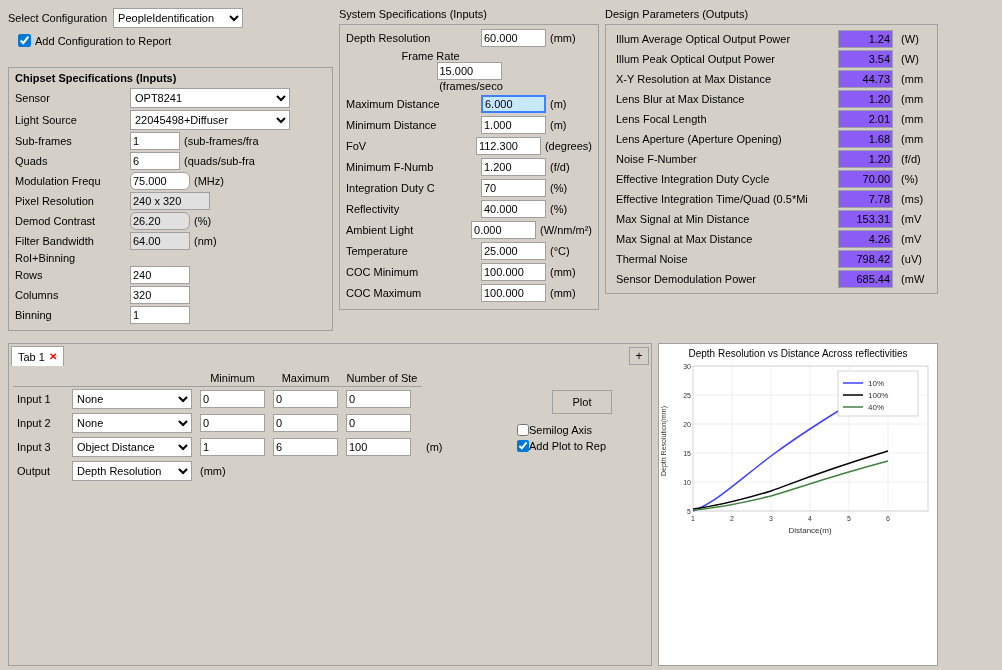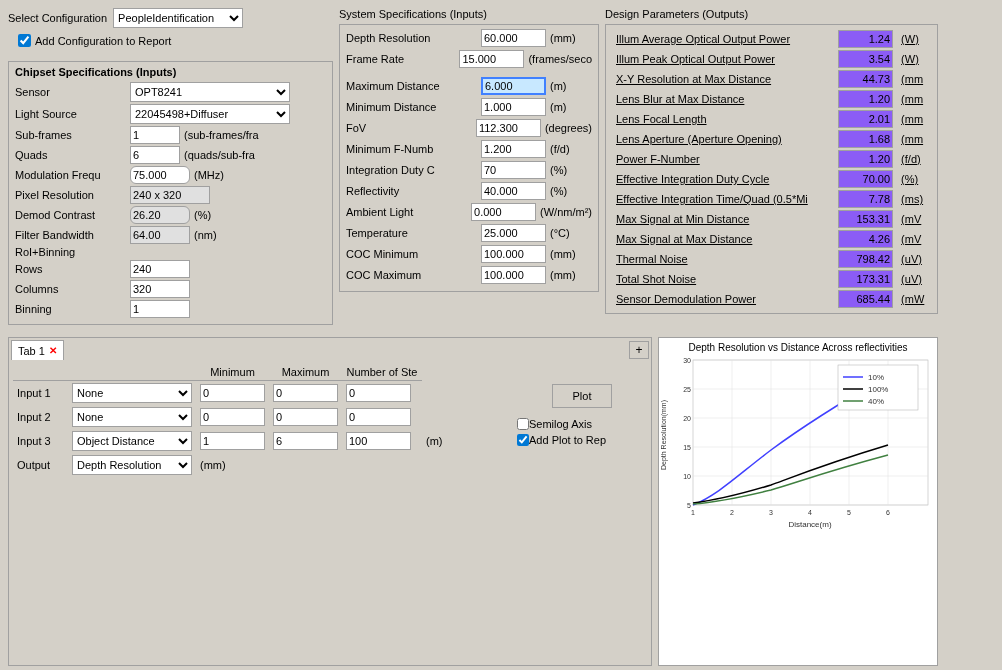--- a/index.html
+++ b/index.html
@@ -4,21 +4,21 @@
   <style>
     * { box-sizing: border-box; margin: 0; padding: 0; }
     body { font-family: Arial, sans-serif; font-size: 11px; background: #d4d0c8; width: 1002px; height: 670px; overflow: hidden; }
 
     .main-container { display: flex; flex-direction: column; width: 946px; height: 670px; justify-content: flex-end; }
 
     .top-section { display: flex; flex-direction: row; background: #d4d0c8; padding: 8px; gap: 6px; flex: 0 0 auto; }
     .select-config-row { display: flex; align-items: center; gap: 6px; margin-bottom: 6px; font-size: 11px; }
     .select-config-row label { white-space: nowrap; }
     .config-select { width: 130px; height: 20px; font-size: 11px; background: white; border: 1px solid #a0a0a0; }
-    .add-config-row { display: flex; align-items: center; gap: 4px; margin-bottom: 14px; margin-left: 10px; font-size: 11px; }
+    .add-config-row { display: flex; align-items: center; gap: 4px; margin-bottom: 20px; margin-left: 10px; font-size: 11px; }
     .chipset-group { border: 1px solid #a0a0a0; padding: 4px 6px; background: #d4d0c8; }
     .group-title { font-weight: bold; margin-bottom: 4px; font-size: 11px; }
     .form-row { display: flex; align-items: center; margin-bottom: 2px; }
     .form-label { width: 115px; font-size: 11px; flex-shrink: 0; }
     .form-input { height: 18px; font-size: 11px; border: 1px solid #a0a0a0; background: white; padding: 0 2px; }
     .form-unit { font-size: 11px; margin-left: 4px; }
     .dropdown-input { width: 160px; height: 20px; font-size: 11px; background: white; border: 1px solid #a0a0a0; }
     .readonly-input { background: #e0e0e0; }
 
     .section-title { font-size: 11px; font-weight: normal; margin-bottom: 4px; }
@@ -162,21 +162,21 @@
       <div class="section-title">System Specifications (Inputs)</div>
 
       <div style="border:1px solid #a0a0a0; padding:4px 6px; background:#d4d0c8;">
 
         <div class="form-row" style="margin-bottom:3px;">
           <span style="width:135px; font-size:11px;">Depth Resolution</span>
           <input type="text" class="form-input" style="width: 65px;" value="60.000">
           <span class="form-unit">(mm)</span>
         </div>
 
-        <div class="form-row" style="margin-bottom:9px;">
+        <div class="form-row" style="margin-bottom:3px;flex-direction:column;">
           <span style="width:135px; font-size:11px;">Frame Rate</span>
           <input type="text" class="form-input" style="width: 65px;" value="15.000">
           <span class="form-unit">(frames/seco</span>
         </div>
 
         <div class="form-row" style="margin-bottom:3px;">
           <span style="width:135px; font-size:11px;">Maximum Distance</span>
           <input type="text" class="form-input" style="width: 65px; background: rgb(200, 232, 255); border: 2px solid rgb(64, 128, 255);" value="6.000">
           <span class="form-unit">(m)</span>
         </div>
@@ -233,21 +233,21 @@
           <span style="width:135px; font-size:11px;">COC Maximum</span>
           <input type="text" class="form-input" style="width: 65px;" value="100.000">
           <span class="form-unit">(mm)</span>
         </div>
       </div>
     </div>
 
     <div style="flex:1; min-width:0;">
       <div class="section-title">Design Parameters (Outputs)</div>
 
-      <div style="border:1px solid #a0a0a0; padding:4px 6px; background:#d4d0c8;text-decoration:underline;">
+      <div style="border:1px solid #a0a0a0; padding:4px 6px; background:#d4d0c8;">
         <table class="design-table">
           <tbody>
             <tr>
               <td>Illum Average Optical Output Power</td>
               <td class="val-cell"><input type="text" value="1.24" class="form-input readonly-input" style="width: 55px; text-align: right;"></td>
               <td>(W)</td>
             </tr>
             <tr>
               <td>Illum Peak Optical Output Power</td>
               <td class="val-cell"><input type="text" value="3.54" class="form-input readonly-input" style="width: 55px; text-align: right;"></td>
@@ -267,21 +267,21 @@
               <td>Lens Focal Length</td>
               <td class="val-cell"><input type="text" value="2.01" class="form-input readonly-input" style="width: 55px; text-align: right;"></td>
               <td>(mm</td>
             </tr>
             <tr>
               <td>Lens Aperture (Aperture Opening)</td>
               <td class="val-cell"><input type="text" value="1.68" class="form-input readonly-input" style="width: 55px; text-align: right;"></td>
               <td>(mm</td>
             </tr>
             <tr>
-              <td>Power F-Number</td>
+              <td>Noise F-Number</td>
               <td class="val-cell"><input type="text" value="1.20" class="form-input readonly-input" style="width: 55px; text-align: right;"></td>
               <td>(f/d)</td>
             </tr>
             <tr>
               <td>Effective Integration Duty Cycle</td>
               <td class="val-cell"><input type="text" value="70.00" class="form-input readonly-input" style="width: 55px; text-align: right;"></td>
               <td>(%)</td>
             </tr>
             <tr>
               <td>Effective Integration Time/Quad (0.5*Mi</td>
@@ -294,25 +294,20 @@
               <td>(mV</td>
             </tr>
             <tr>
               <td>Max Signal at Max Distance</td>
               <td class="val-cell"><input type="text" value="4.26" class="form-input readonly-input" style="width: 55px; text-align: right;"></td>
               <td>(mV</td>
             </tr>
             <tr>
               <td>Thermal Noise</td>
               <td class="val-cell"><input type="text" value="798.42" class="form-input readonly-input" style="width: 55px; text-align: right;"></td>
-              <td>(uV)</td>
-            </tr>
-            <tr>
-              <td>Total Shot Noise</td>
-              <td class="val-cell"><input type="text" value="173.31" class="form-input readonly-input" style="width: 55px; text-align: right;"></td>
               <td>(uV)</td>
             </tr>
             <tr>
               <td>Sensor Demodulation Power</td>
               <td class="val-cell"><input type="text" value="685.44" class="form-input readonly-input" style="width: 55px; text-align: right;"></td>
               <td>(mW</td>
             </tr>
           </tbody>
         </table>
       </div>

